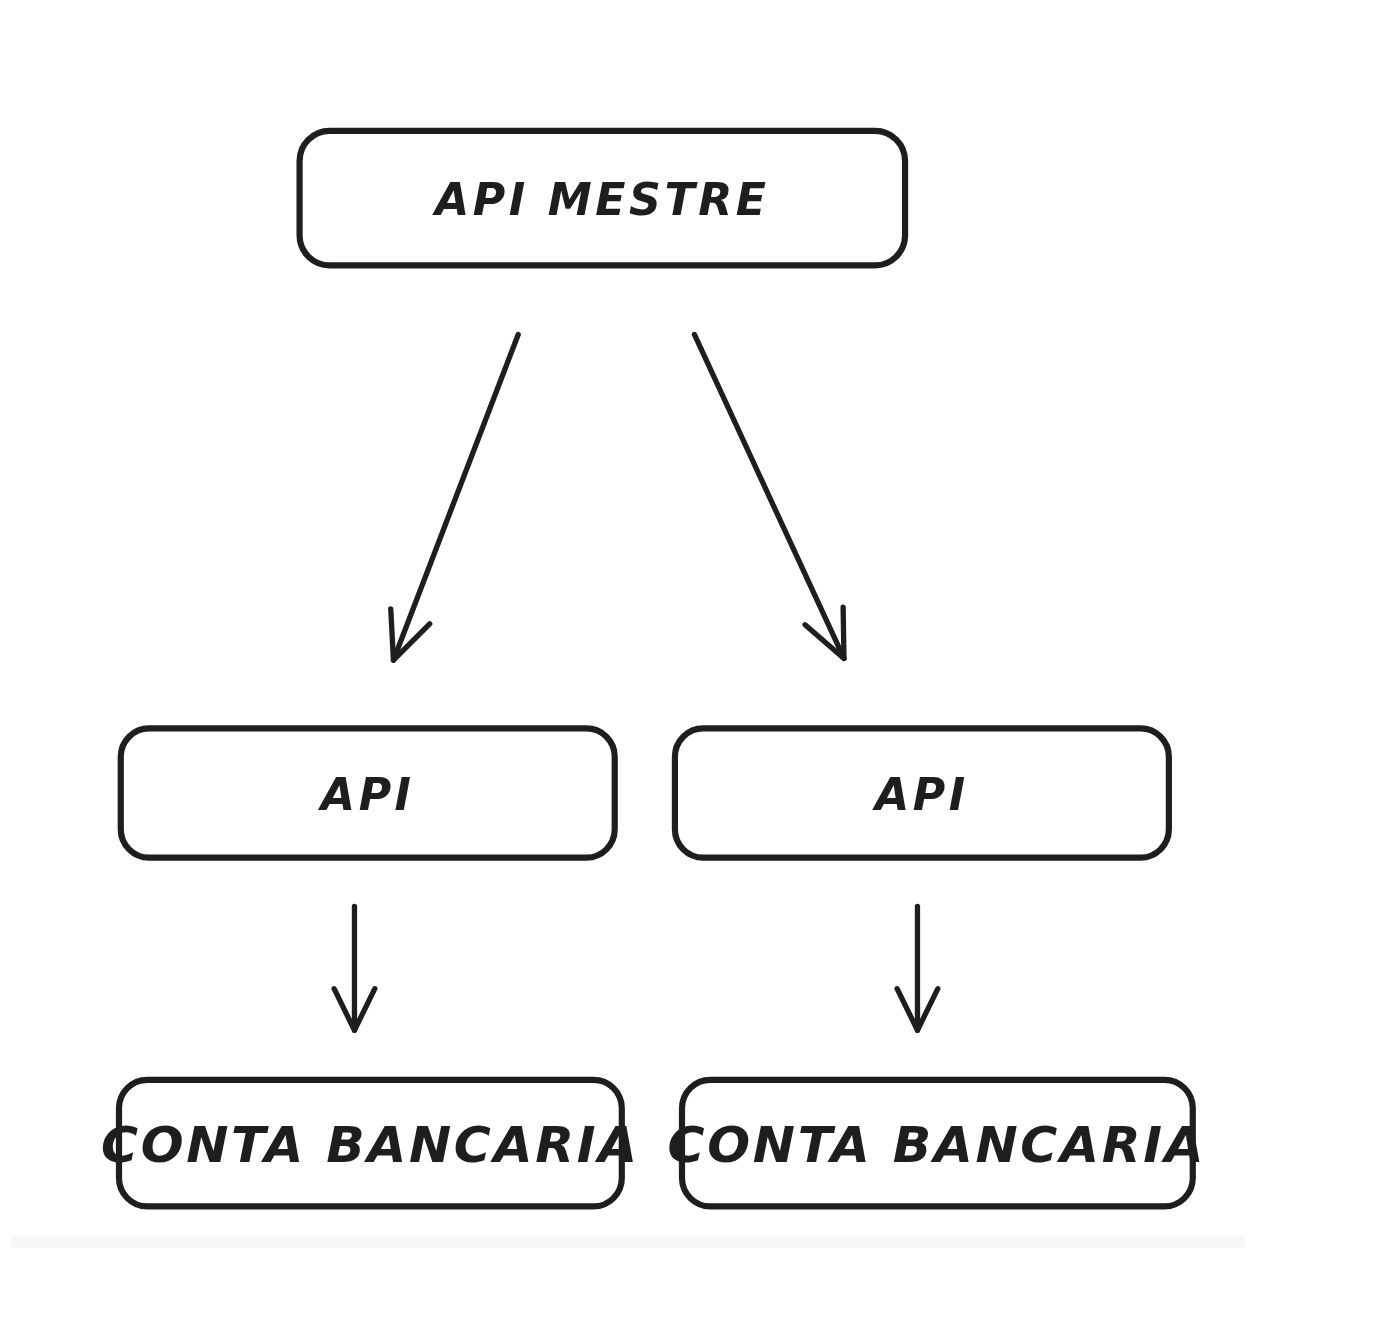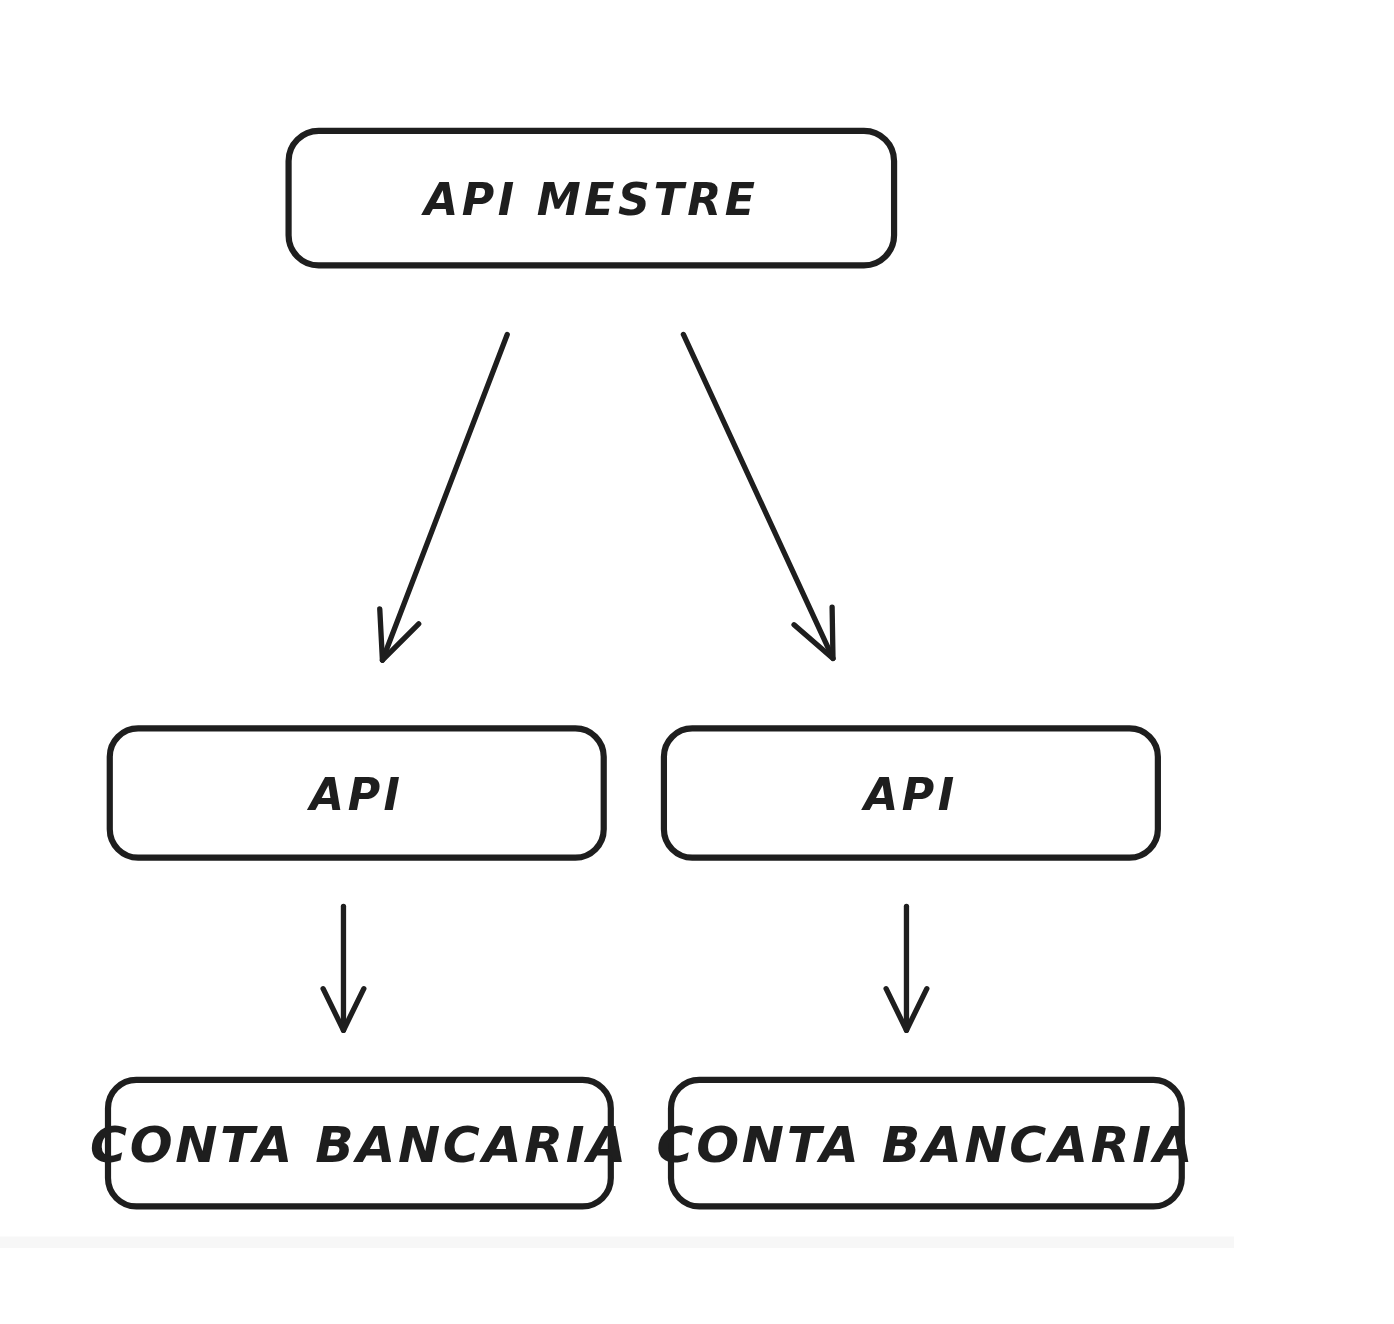--- a/index.html
+++ b/index.html
@@ -7,20 +7,21 @@
     --paper:#ffffff;
     --strip:#f7f7f7;
   }
   html,body{margin:0;padding:0;background:var(--paper);}
   .stage{
     position:relative;
     width:1234px;height:1324px;
     background:var(--paper);
     overflow:hidden;
     font-family:"DejaVu Sans", sans-serif;
+    padding-left:11px;
   }
   svg{display:block;width:100%;height:100%;}
   .node-shape{
     fill:var(--paper);
     stroke:var(--ink);
     stroke-width:7;
     stroke-linejoin:round;
   }
   .node-label{
     fill:var(--ink);

